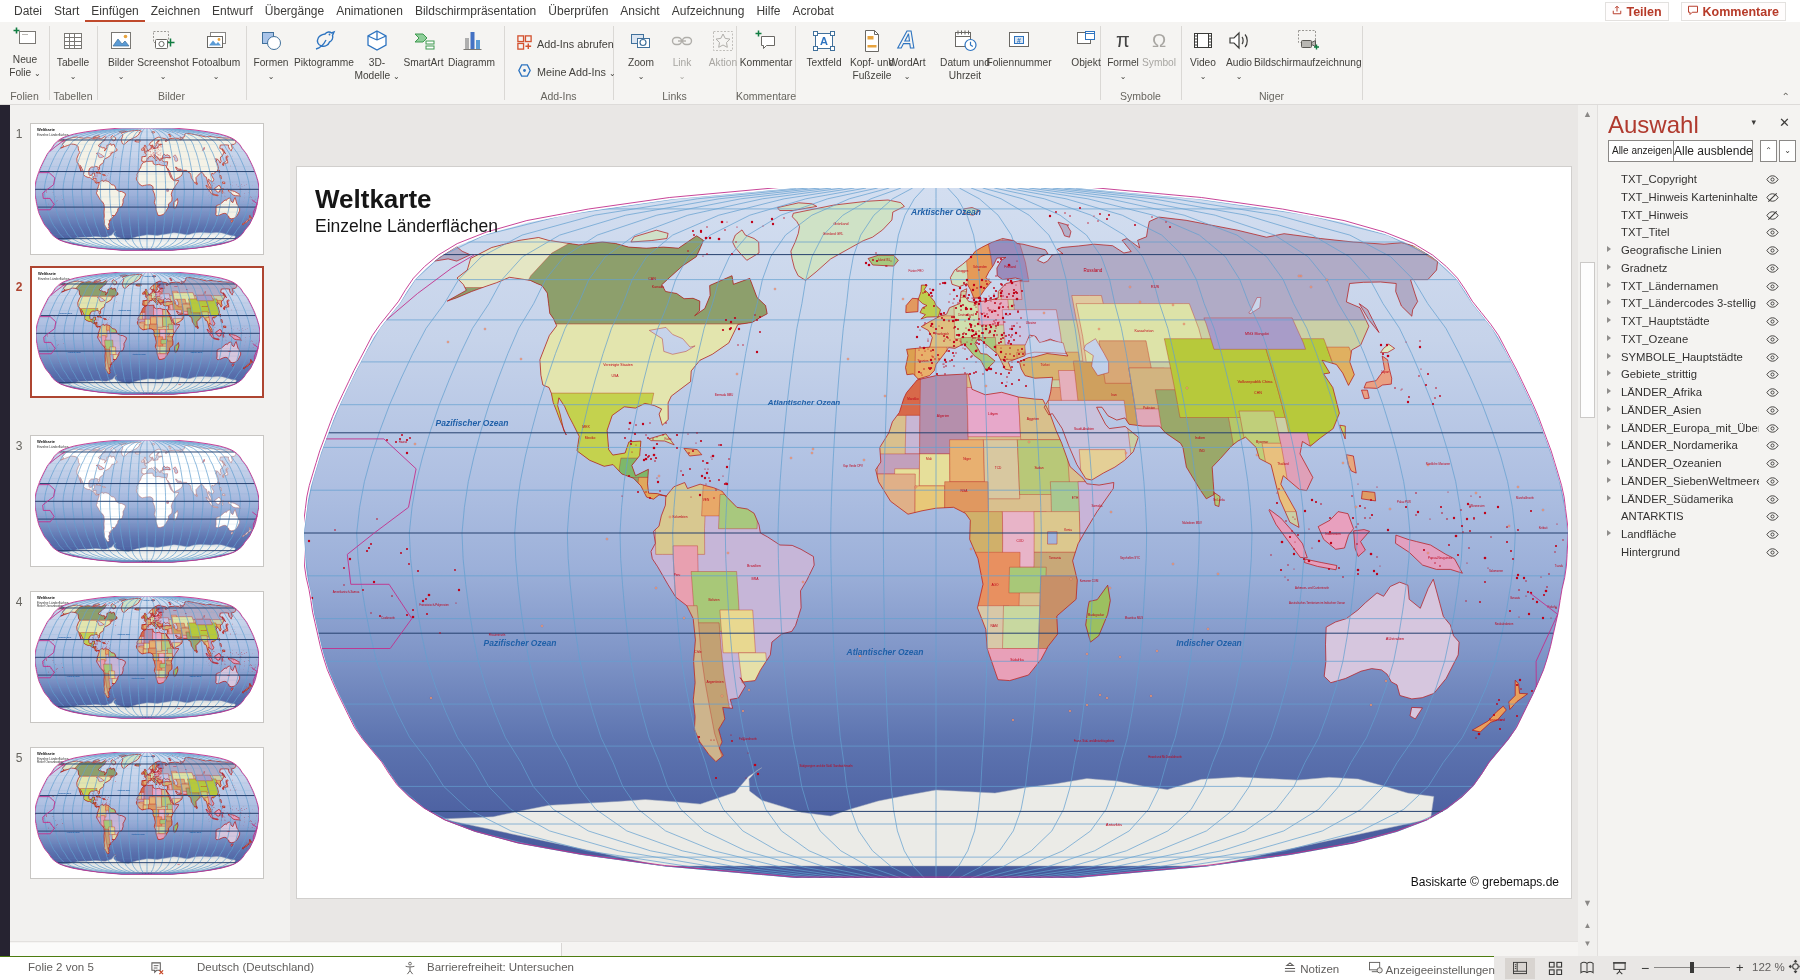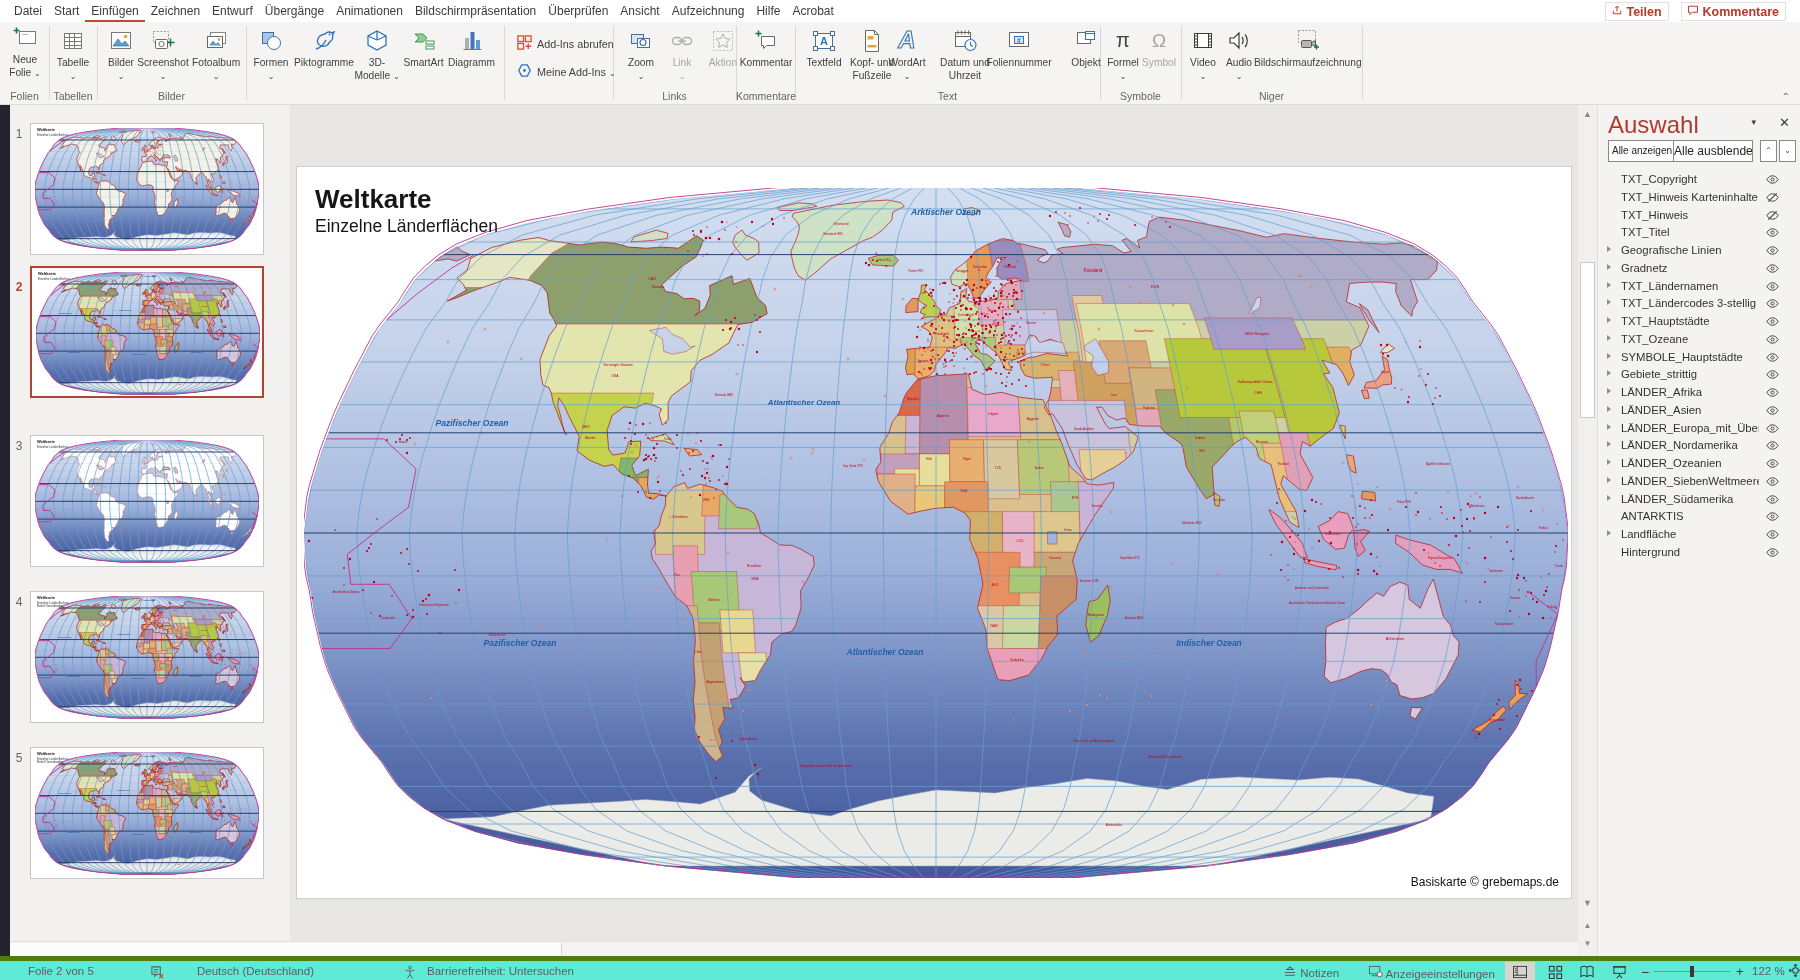--- a/index.html
+++ b/index.html
@@ -37,21 +37,21 @@
 #rptitle{position:absolute;left:10px;top:6px;font-size:24px;color:#b03a2e}
 #rpclose{position:absolute;right:10px;top:10px;font-size:13px;color:#3c3b39}
 #rpcaret{position:absolute;right:44px;top:12px;font-size:9px;color:#3c3b39}
 .rpbtn{position:absolute;top:35px;height:22px;border:1px solid #8a8886;background:#fff;font-size:10.6px;color:#252423;text-align:center;line-height:20px;white-space:nowrap;overflow:hidden}
 .rparr{position:absolute;top:35px;width:17px;height:22px;border:1px solid #8a8886;background:#fff;font-size:8px;color:#3c3b39;text-align:center;line-height:20px}
 #rplist{position:absolute;left:0;top:66px;width:203px}
 .rpitem{position:relative;height:17.75px;font-size:11.3px;color:#323130}
 .rpitem .tri{position:absolute;left:9px;top:4px;width:0;height:0;border-left:4px solid #8f8d8b;border-top:3.5px solid transparent;border-bottom:3.5px solid transparent}
 .rpitem .txt{position:absolute;left:23px;top:2px;white-space:nowrap;overflow:hidden;max-width:138px}
 .rpitem svg{position:absolute;right:22px;top:3px}
-#statusbar{position:absolute;left:0;top:956px;width:1800px;height:24px;background:#5eead4;border-top:5px solid #4d7c0f;font-size:11.5px;color:#605e5c}
+#statusbar{position:absolute;left:0;top:956px;width:1494px;height:24px;background:#ffffff;border-top:1px solid #4d7c0f;font-size:11.5px;color:#605e5c}
 #statusbar .sitem{position:absolute;top:4px;white-space:nowrap}
 #hstrip{position:absolute;left:10px;top:941px;width:1568px;height:15px;background:#f5f4f2;border-top:1px solid #e3e1df}
 #hstrip .lt{position:absolute;left:0;top:1px;width:552px;height:14px;background:#fbfbfa;border-right:1px solid #d8d6d4}
 svg text{font-family:"Liberation Sans",sans-serif}
 </style></head><body>
 <svg width="0" height="0" style="position:absolute">
     <defs>
 <linearGradient id="OG" x1="0" y1="0" x2="0" y2="692" gradientUnits="userSpaceOnUse">
 <stop offset="0" stop-color="#d3def0"></stop>
         <stop offset="0.22" stop-color="#c6d3ea"></stop>
@@ -1441,28 +1441,28 @@
     <div class="rsep" style="left:1362px"></div>
 <div class="rgroup" style="left:0;width:49px">
       <div class="glabel">Folien</div>
     </div>
 <div class="rgroup" style="left:49px;width:48px">
       <div class="glabel">Tabellen</div>
     </div>
 <div class="rgroup" style="left:97px;width:149px">
       <div class="glabel">Bilder</div>
     </div>
+<div class="rgroup" style="left:504px;width:109px">
+      <div class="glabel">Add-Ins</div>
+    </div>
 <div class="rgroup" style="left:613px;width:123px">
       <div class="glabel">Links</div>
     </div>
 <div class="rgroup" style="left:736px;width:59px">
       <div class="glabel">Kommentare</div>
-    </div>
-<div class="rgroup" style="left:795px;width:305px">
-      <div class="glabel">Text</div>
     </div>
 <div class="rgroup" style="left:1100px;width:81px">
       <div class="glabel">Symbole</div>
     </div>
 <div class="rgroup" style="left:1181px;width:181px">
       <div class="glabel">Niger</div>
     </div>
 
 <div class="rbtn" style="left:3px;top:3px;width:44px"><svg class="ric" width="26" height="26" viewBox="0 0 26 26">
         <path d="M4.5 2.5v6M1.5 5.5h6" stroke="#107c41" stroke-width="1.6" fill="none"></path>

